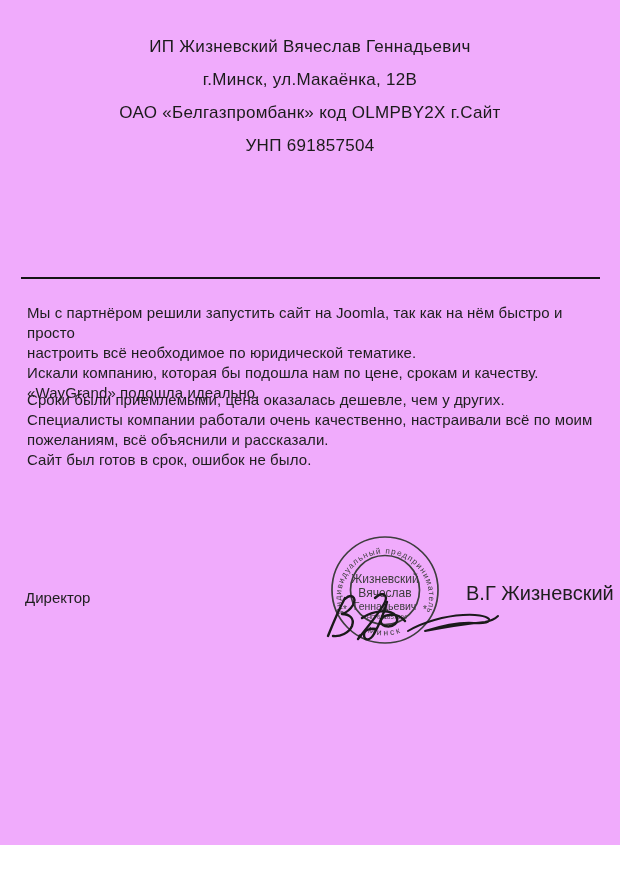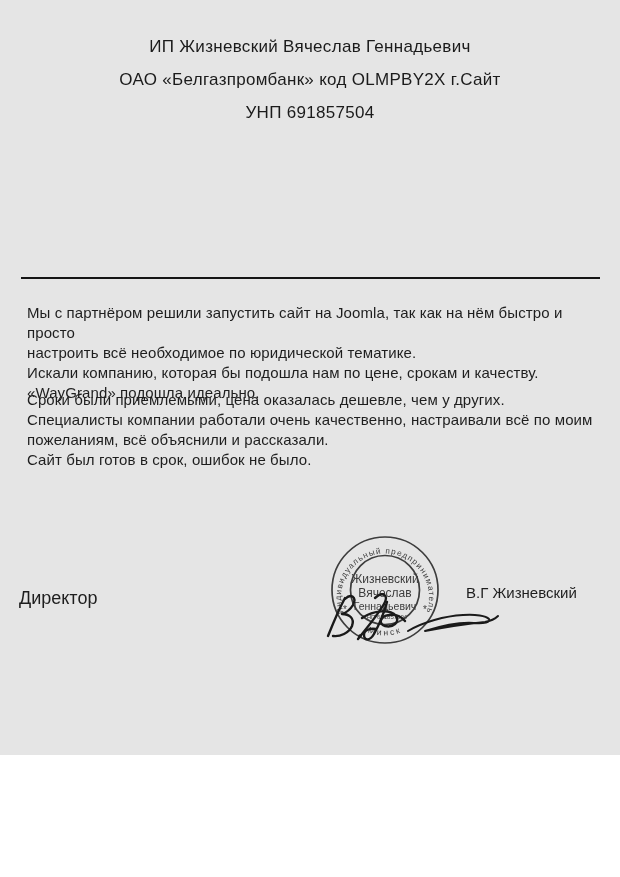--- a/index.html
+++ b/index.html
@@ -4,22 +4,22 @@
 <style>
   html, body {
     margin: 0;
     padding: 0;
     background: #ffffff;
     font-family: "Liberation Sans", "DejaVu Sans", sans-serif;
   }
   .page {
     position: relative;
     width: 620px;
-    height: 755px;
-    background: #e5e5e5;
+    height: 845px;
+    background: #f0abfc;
     overflow: hidden;
   }
   .letterhead {
     position: absolute;
     top: 30px;
     left: 0;
     width: 620px;
     text-align: center;
     font-size: 17px;
     line-height: 33px;
@@ -42,31 +42,31 @@
     font-size: 15px;
     line-height: 20px;
     color: #1e1e1e;
     white-space: pre-line;
     letter-spacing: 0.1px;
   }
   .para-1 { top: 303px; }
   .para-2 { top: 390px; }
   .role-label {
     position: absolute;
-    left: 19px;
+    left: 25px;
     top: 588px;
-    font-size: 18px;
+    font-size: 15px;
     line-height: 20px;
     color: #1e1e1e;
   }
   .signer-name {
     position: absolute;
     left: 466px;
     top: 583px;
-    font-size: 15px;
+    font-size: 20px;
     line-height: 20px;
     color: #1e1e1e;
   }
   .stamp-svg {
     position: absolute;
     left: 305px;
     top: 523px;
     width: 170px;
     height: 135px;
   }
@@ -89,20 +89,21 @@
   }
   .stamp-center-line { fill: #3d3d3d; }
 </style>
 </head>
 <body>
 
 <div class="page">
 
   <div class="letterhead">
     <div>ИП Жизневский Вячеслав Геннадьевич</div>
+    <div>г.Минск, ул.Макаёнка, 12В</div>
     <div>ОАО «Белгазпромбанк» код OLMPBY2X г.Сайт</div>
     <div>УНП 691857504</div>
   </div>
 
   <div class="divider"></div>
 
   <div class="para para-2">Сроки были приемлемыми, цена оказалась дешевле, чем у других.
 Специалисты компании работали очень качественно, настраивали всё по моим
 пожеланиям, всё объяснили и рассказали.
 Сайт был готов в срок, ошибок не было.</div>

